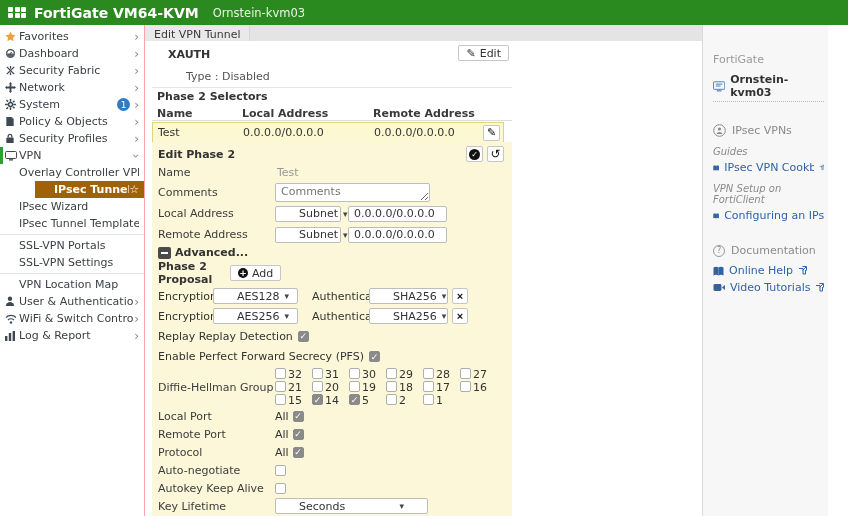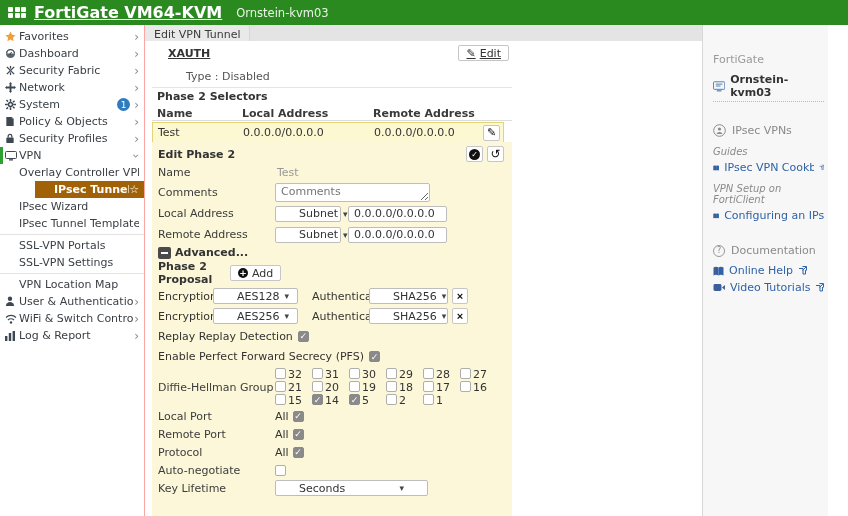--- a/index.html
+++ b/index.html
@@ -3,21 +3,21 @@
 <meta charset="utf-8">
 <style>
   * { margin:0; padding:0; box-sizing:border-box; }
   html,body { width:848px; height:516px; overflow:hidden; }
   body { font-family:"DejaVu Sans","Liberation Sans",sans-serif; font-size:11px; color:#333; background:#fff; position:relative; }
 
   
   #topbar { position:absolute; top:0; left:0; width:848px; height:25px; background:#2b8a1f; display:flex; align-items:center; padding-left:8px; }
   .logo { display:grid; grid-template-columns:repeat(3,5px); grid-template-rows:repeat(2,5px); gap:1.5px; margin-right:8px; }
   .logo i { background:#fff; border-radius:1px; display:block; }
-  .prod { color:#fff; font-weight:bold; font-size:16px; margin-right:14px;text-decoration:underline; }
+  .prod { color:#fff; font-weight:bold; font-size:14px; margin-right:14px; }
   .host { color:#eaf4e8; font-size:11.5px; }
 
   
   #sidebar { position:absolute; top:25px; left:0; width:145px; height:491px; background:#fff; border-right:1px solid #fca5a5; padding-top:3px; }
   .nav-item { height:17px; display:flex; align-items:center; padding:0 5px 0 5px; color:#3a3f44; cursor:pointer; position:relative; }
   .nav-item .nico { width:14px; display:inline-flex; justify-content:flex-start; align-items:center; flex:none; }
   .nav-item .nlabel { flex:1; white-space:nowrap; overflow:hidden; }
   .nav-item .chev { color:#8a8a8a; font-size:12px; line-height:10px; }
   .chev.down { display:inline-block; transform:rotate(90deg); }
   .badge { background:#2d7cc1; color:#fff; border-radius:7px; min-width:13px; height:13px; font-size:9px; display:inline-flex; align-items:center; justify-content:center; margin-right:4px; }
@@ -44,21 +44,21 @@
   .sel { background:#fff; border:1px solid #bdbdbd; border-radius:2px; height:16px; display:inline-flex; align-items:center; justify-content:space-between; padding:0 23px; color:#333; cursor:pointer; }
   .sel .caret { color:#444; font-size:9px; margin-left:5px; }
   input.txt { border:1px solid #bdbdbd; border-radius:2px; height:16px; font-size:11px; color:#333; padding:0 5px; font-family:inherit; background:#fff; }
   textarea.txt { border:1px solid #bdbdbd; border-radius:2px; height:19px; width:155px; font-size:11px; color:#333; padding:1px 5px; resize:both; font-family:inherit; background:#fff; }
   .cb { width:11px; height:11px; border:1px solid #aeaeae; background:#fff; border-radius:2px; display:inline-flex; align-items:center; justify-content:center; font-size:9px; color:#fff; cursor:pointer; flex:none; }
   .cb.on { background:#8a8a8a; border-color:#8a8a8a; }
   .cb.on::after { content:"✓"; }
 
   
   #xauth { top:2px; height:45px; border-bottom:1px solid #e4e4e4; }
-  #xauth .xh { display:flex; justify-content:space-between; align-items:flex-start; padding:2px 3px 0 16px;text-decoration:underline; }
+  #xauth .xh { display:flex; justify-content:space-between; align-items:flex-end; padding:2px 3px 0 16px; }
   #xauth .xtitle { font-weight:bold; padding-top:2px; }
   #xauth .xtype { margin:9px 0 0 34px; color:#555; }
 
   
   #selectors { top:49px; }
   #selectors .stitle { font-weight:bold; padding-left:5px; }
   .thead { display:flex; align-items:center; height:15px; margin-top:3px; border-bottom:1px solid #dcdcdc; font-weight:bold; color:#3a3a3a; }
   .c-name { width:90px; padding-left:5px; }
   .c-local { width:131px; }
   .c-remote { flex:1; }
@@ -504,20 +504,24 @@
         <span class="allwrap">
             <span>All</span>
             <span class="cb on"></span>
           </span>
       </div>
 
       <div class="frow row-port">
         <span class="flabel">Auto-negotiate</span>
         <span class="cb"></span>
       </div>
+      <div class="frow row-port">
+        <span class="flabel">Autokey Keep Alive</span>
+        <span class="cb"></span>
+      </div>
 
       <div class="frow row-kl">
         <span class="flabel">Key Lifetime</span>
         <span class="sel" style="width:153px">
             <span>Seconds</span>
             <span class="caret">▾</span>
           </span>
       </div>
       <div class="frow row-kl">
         

